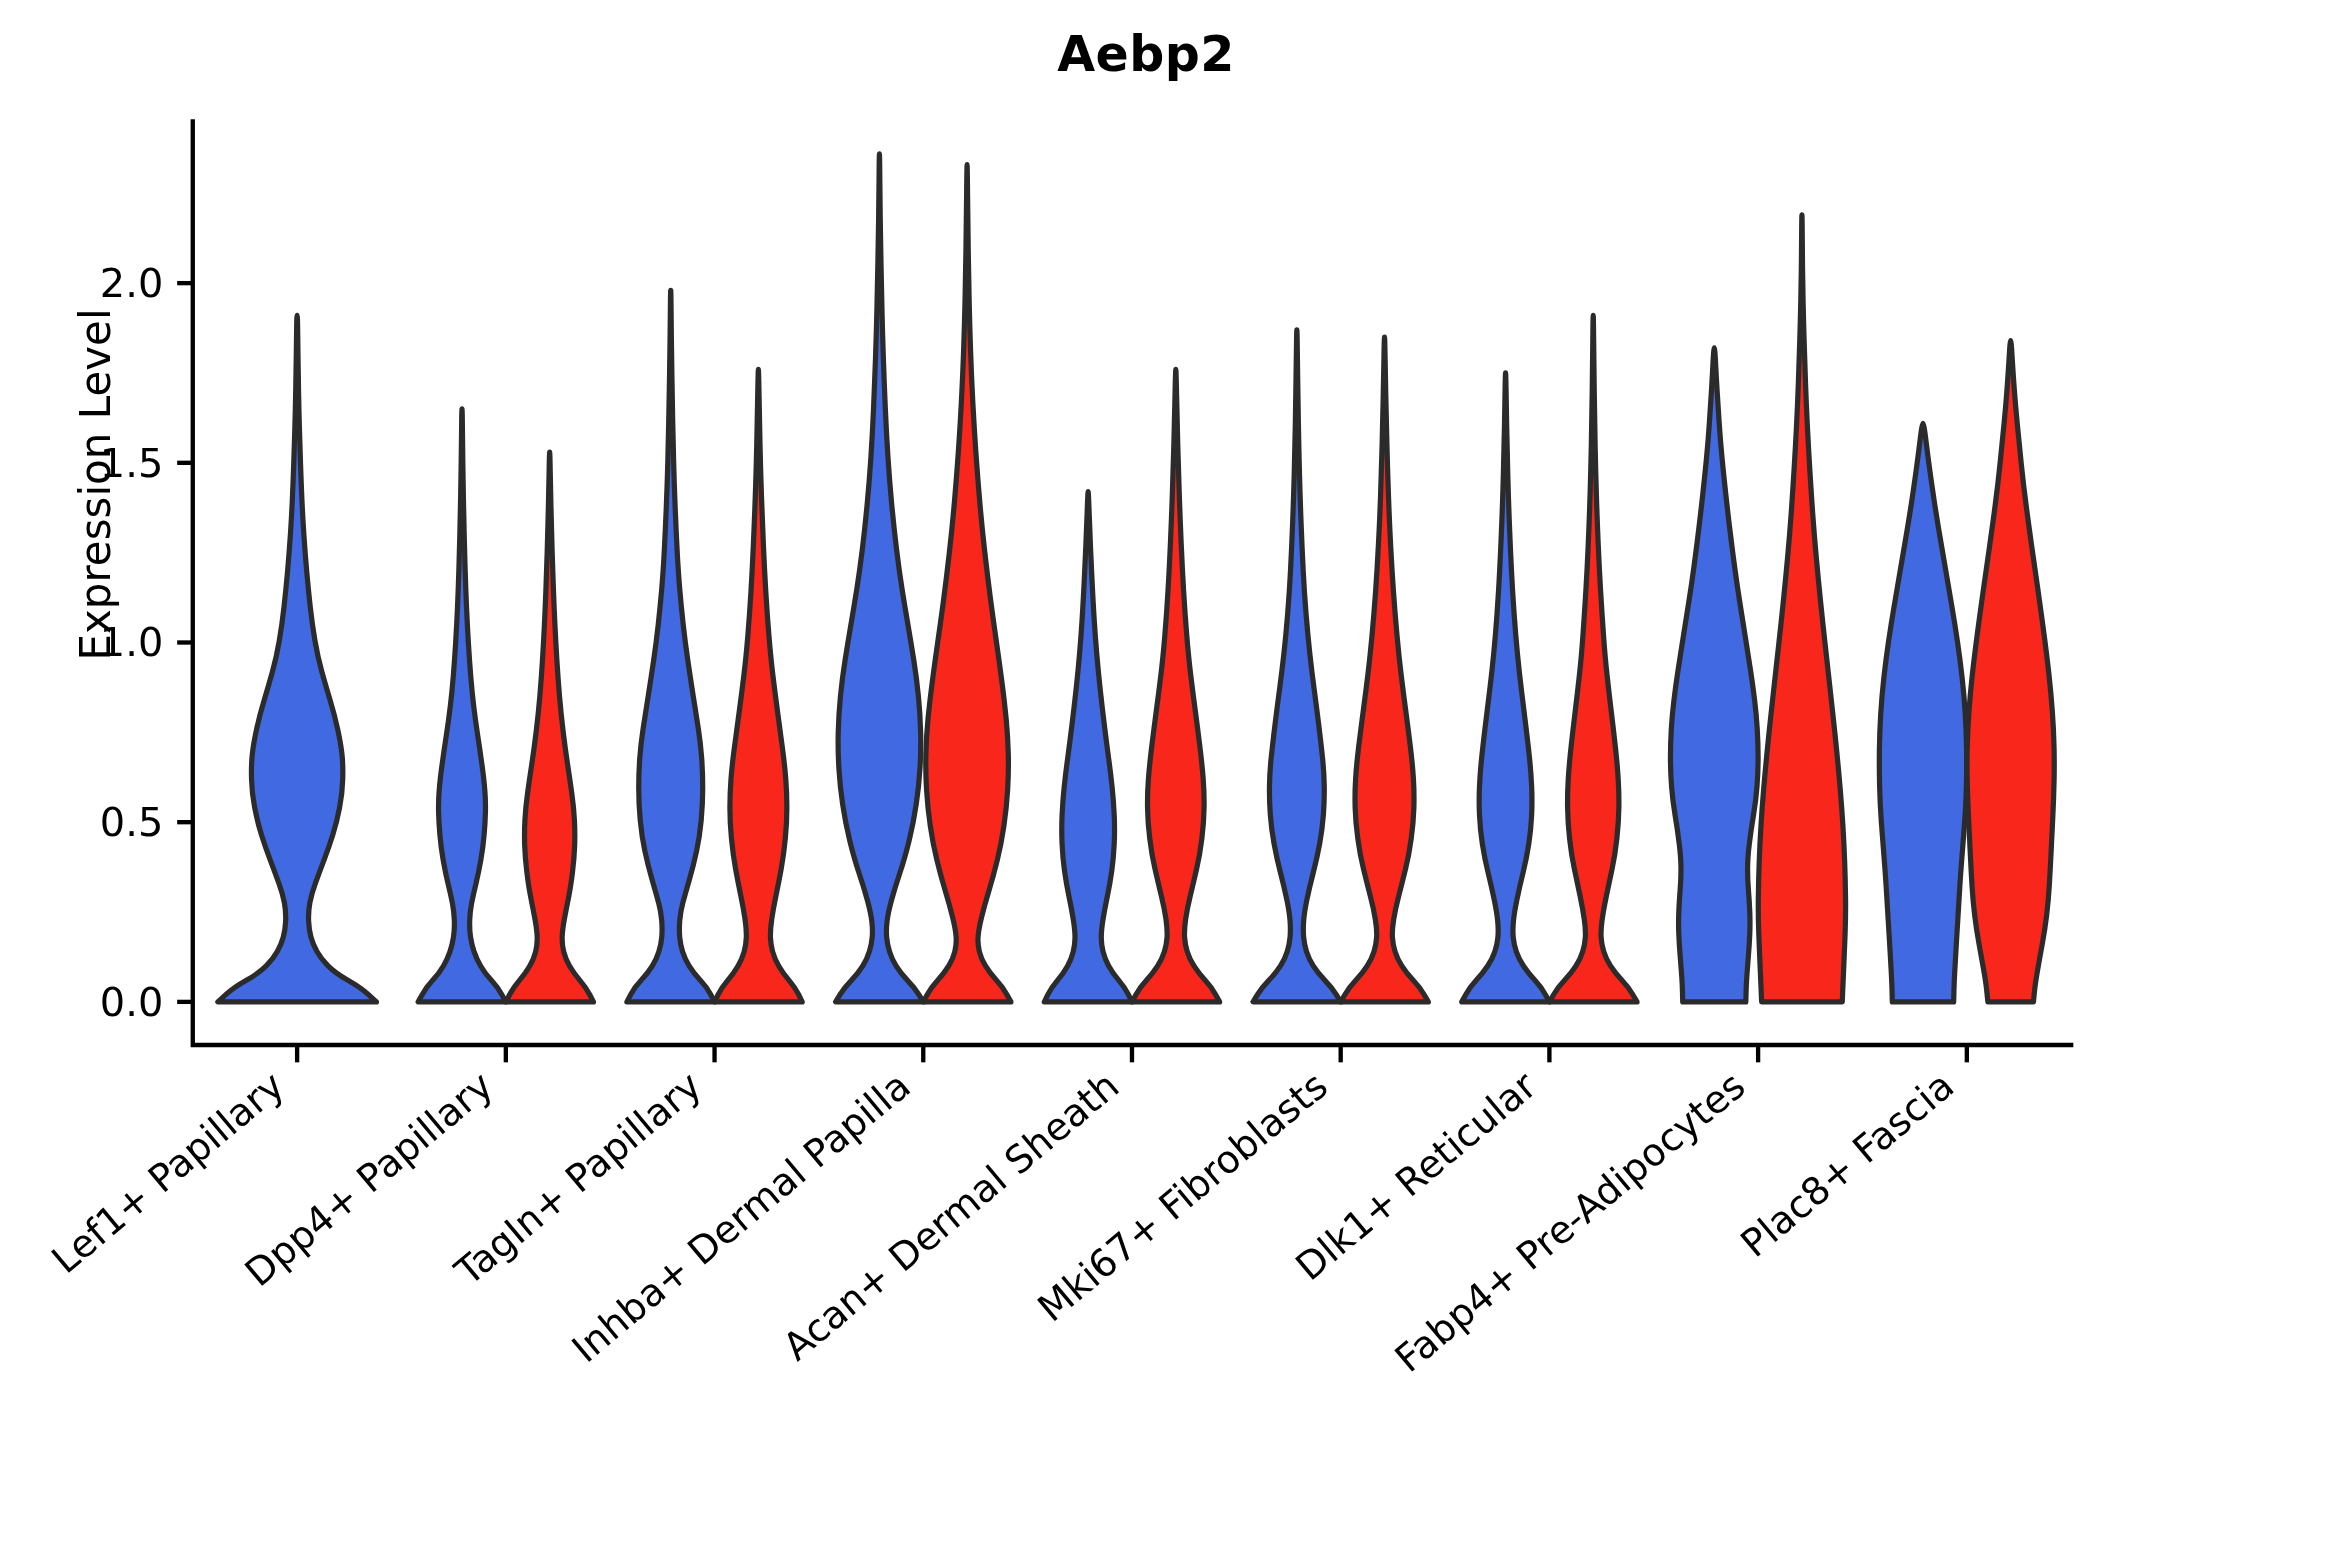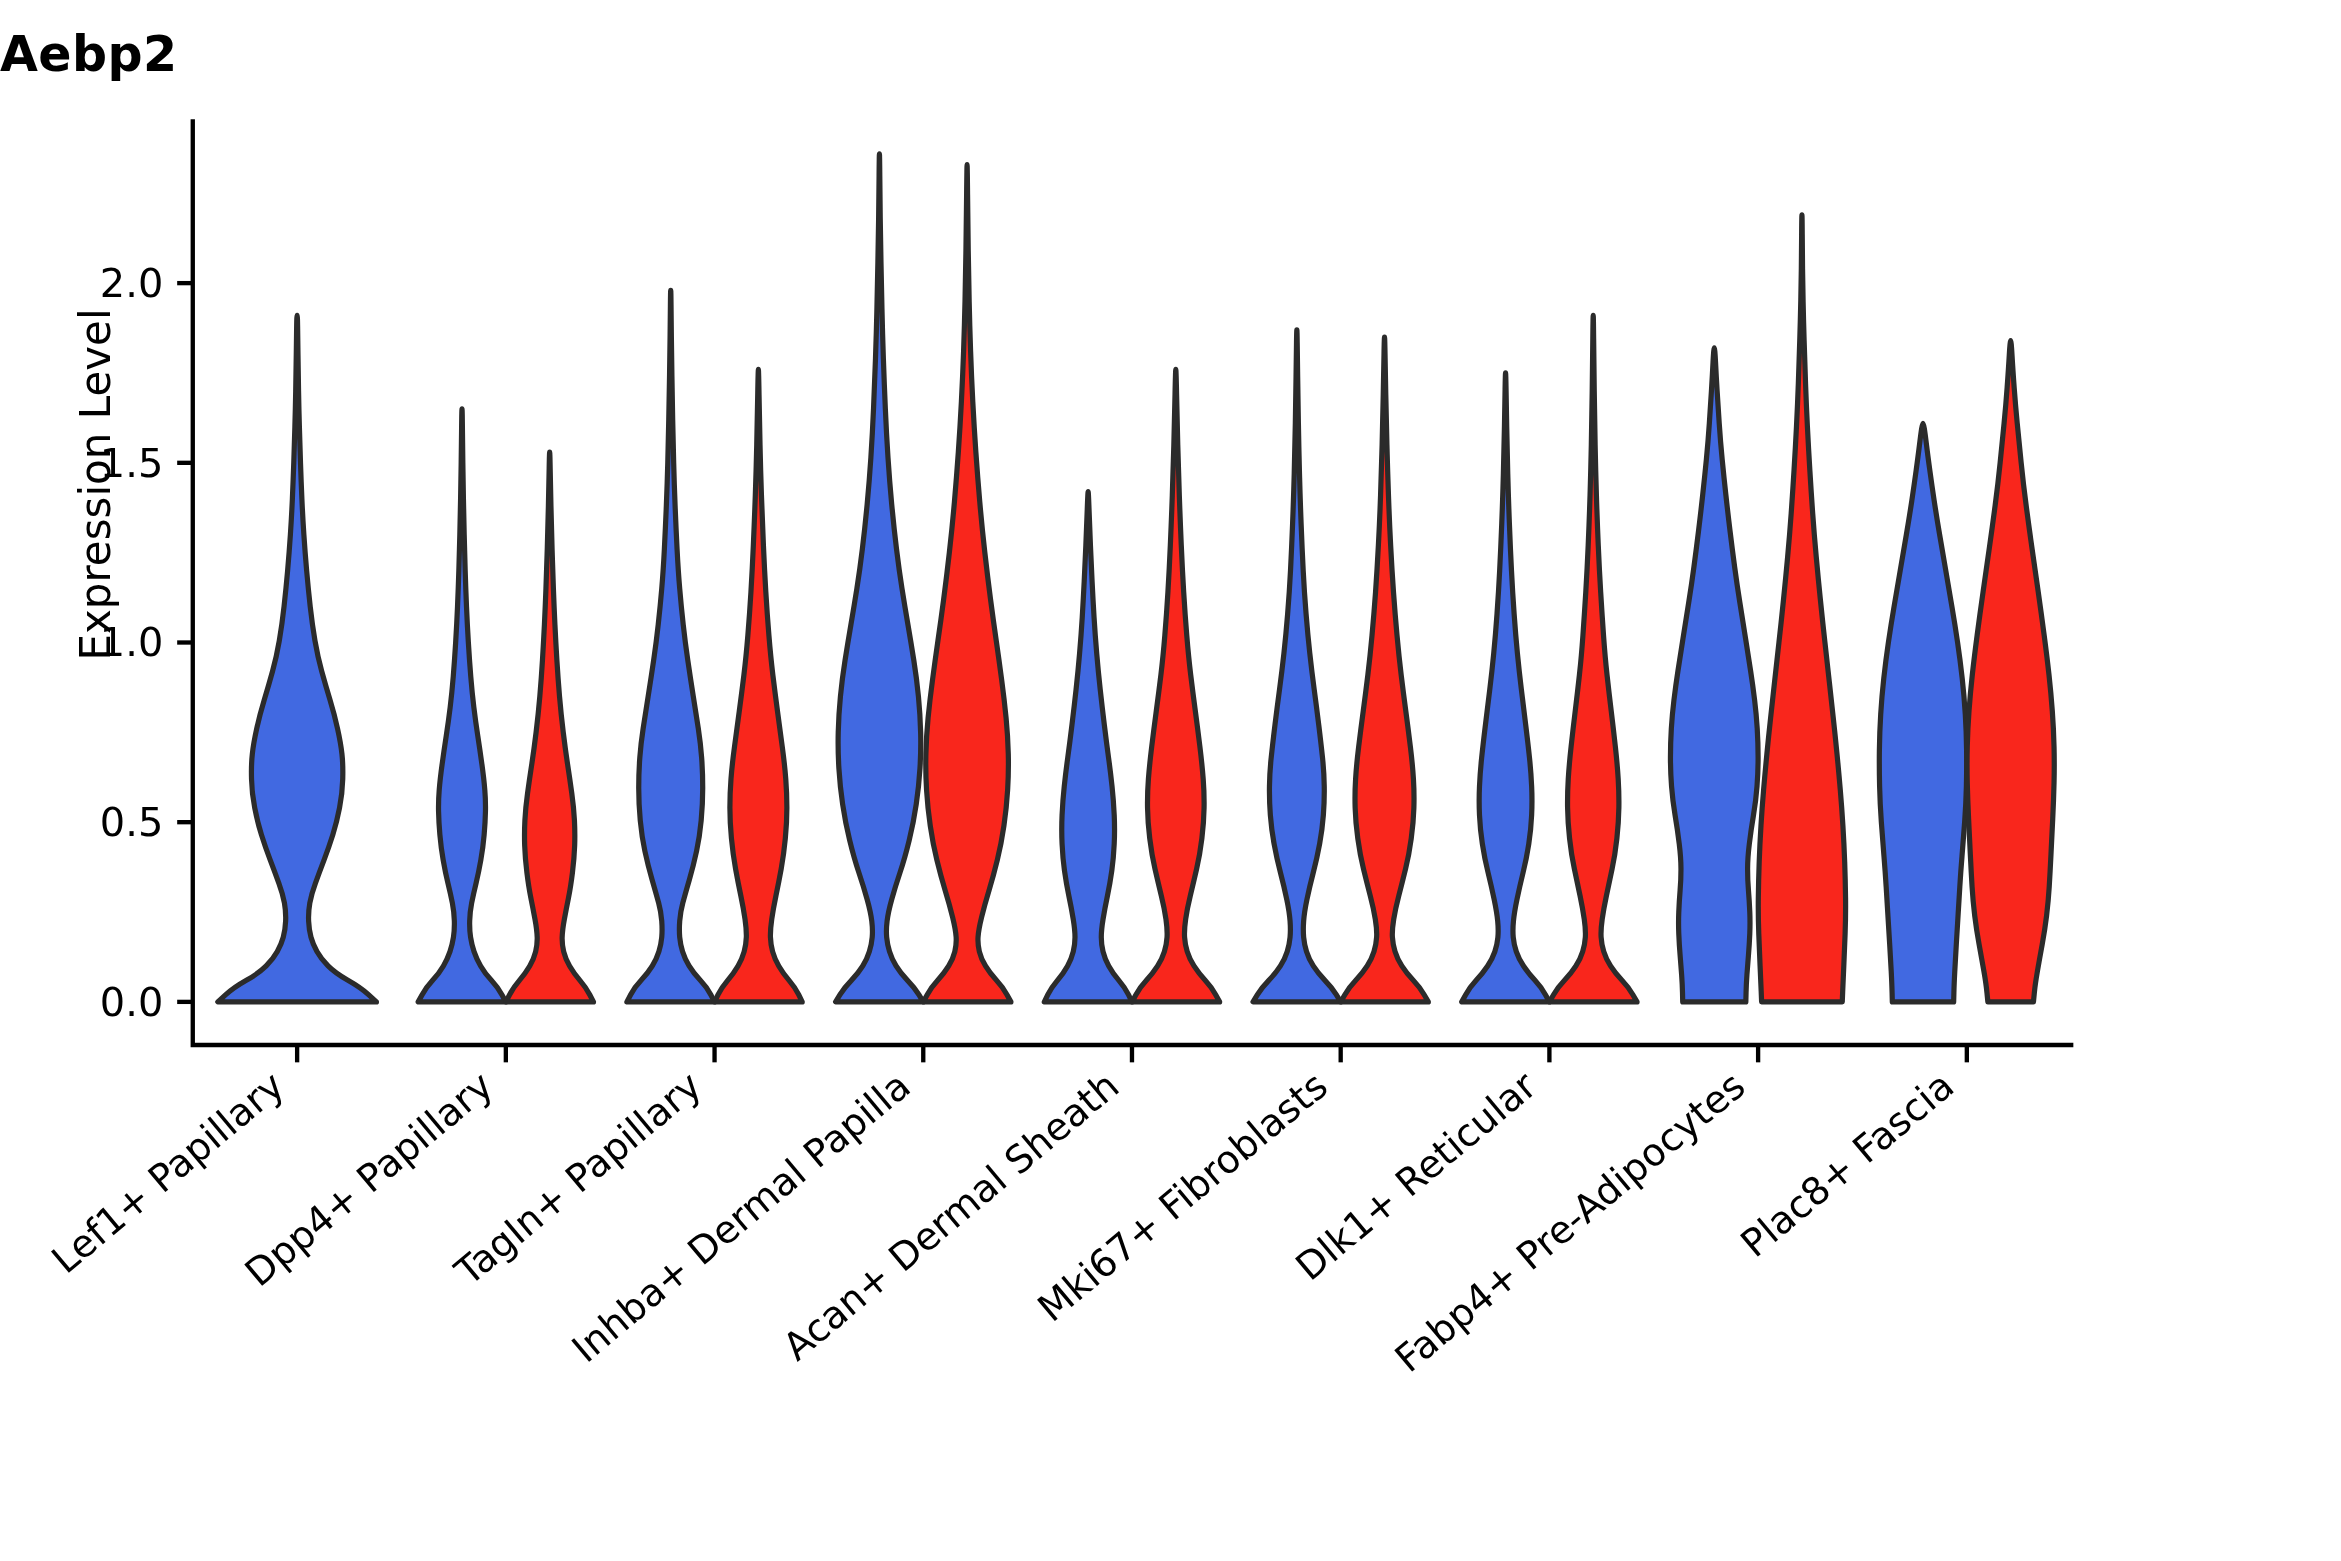--- a/index.html
+++ b/index.html
@@ -1,19 +1,19 @@
 <!DOCTYPE html>
 <html style="font-size:14px"><head>
 <meta charset="utf-8">
 <style>
   html,body{margin:0;padding:0;background:#ffffff;}
   body{width:2342px;height:1561px;font-family:"DejaVu Sans","Liberation Sans",sans-serif;overflow:hidden;}
   #root{position:relative;width:2342px;height:1561px;background:#fff;}
   #plot-title{
-    position:absolute;left:0;top:26px;width:2292px;
+    position:absolute;left:0;top:26px;width:2292px;text-align:center;
     font-size:49px;font-weight:bold;color:#000;letter-spacing:0.4px;
   }
   #ylabel{
     position:absolute;left:-234px;top:460px;width:659px;text-align:center;
     font-size:42px;color:#000;transform:rotate(-90deg);transform-origin:center center;
   }
   svg#canvas{position:absolute;left:0;top:0;}
   .tick-label{font-size:46px;fill:#000;font-family:"DejaVu Sans","Liberation Sans",sans-serif;}
   .xtick-label{font-size:44px;fill:#000;font-family:"DejaVu Sans","Liberation Sans",sans-serif;}
   .spine{stroke:#000;stroke-width:5;fill:none;stroke-linecap:square;}

